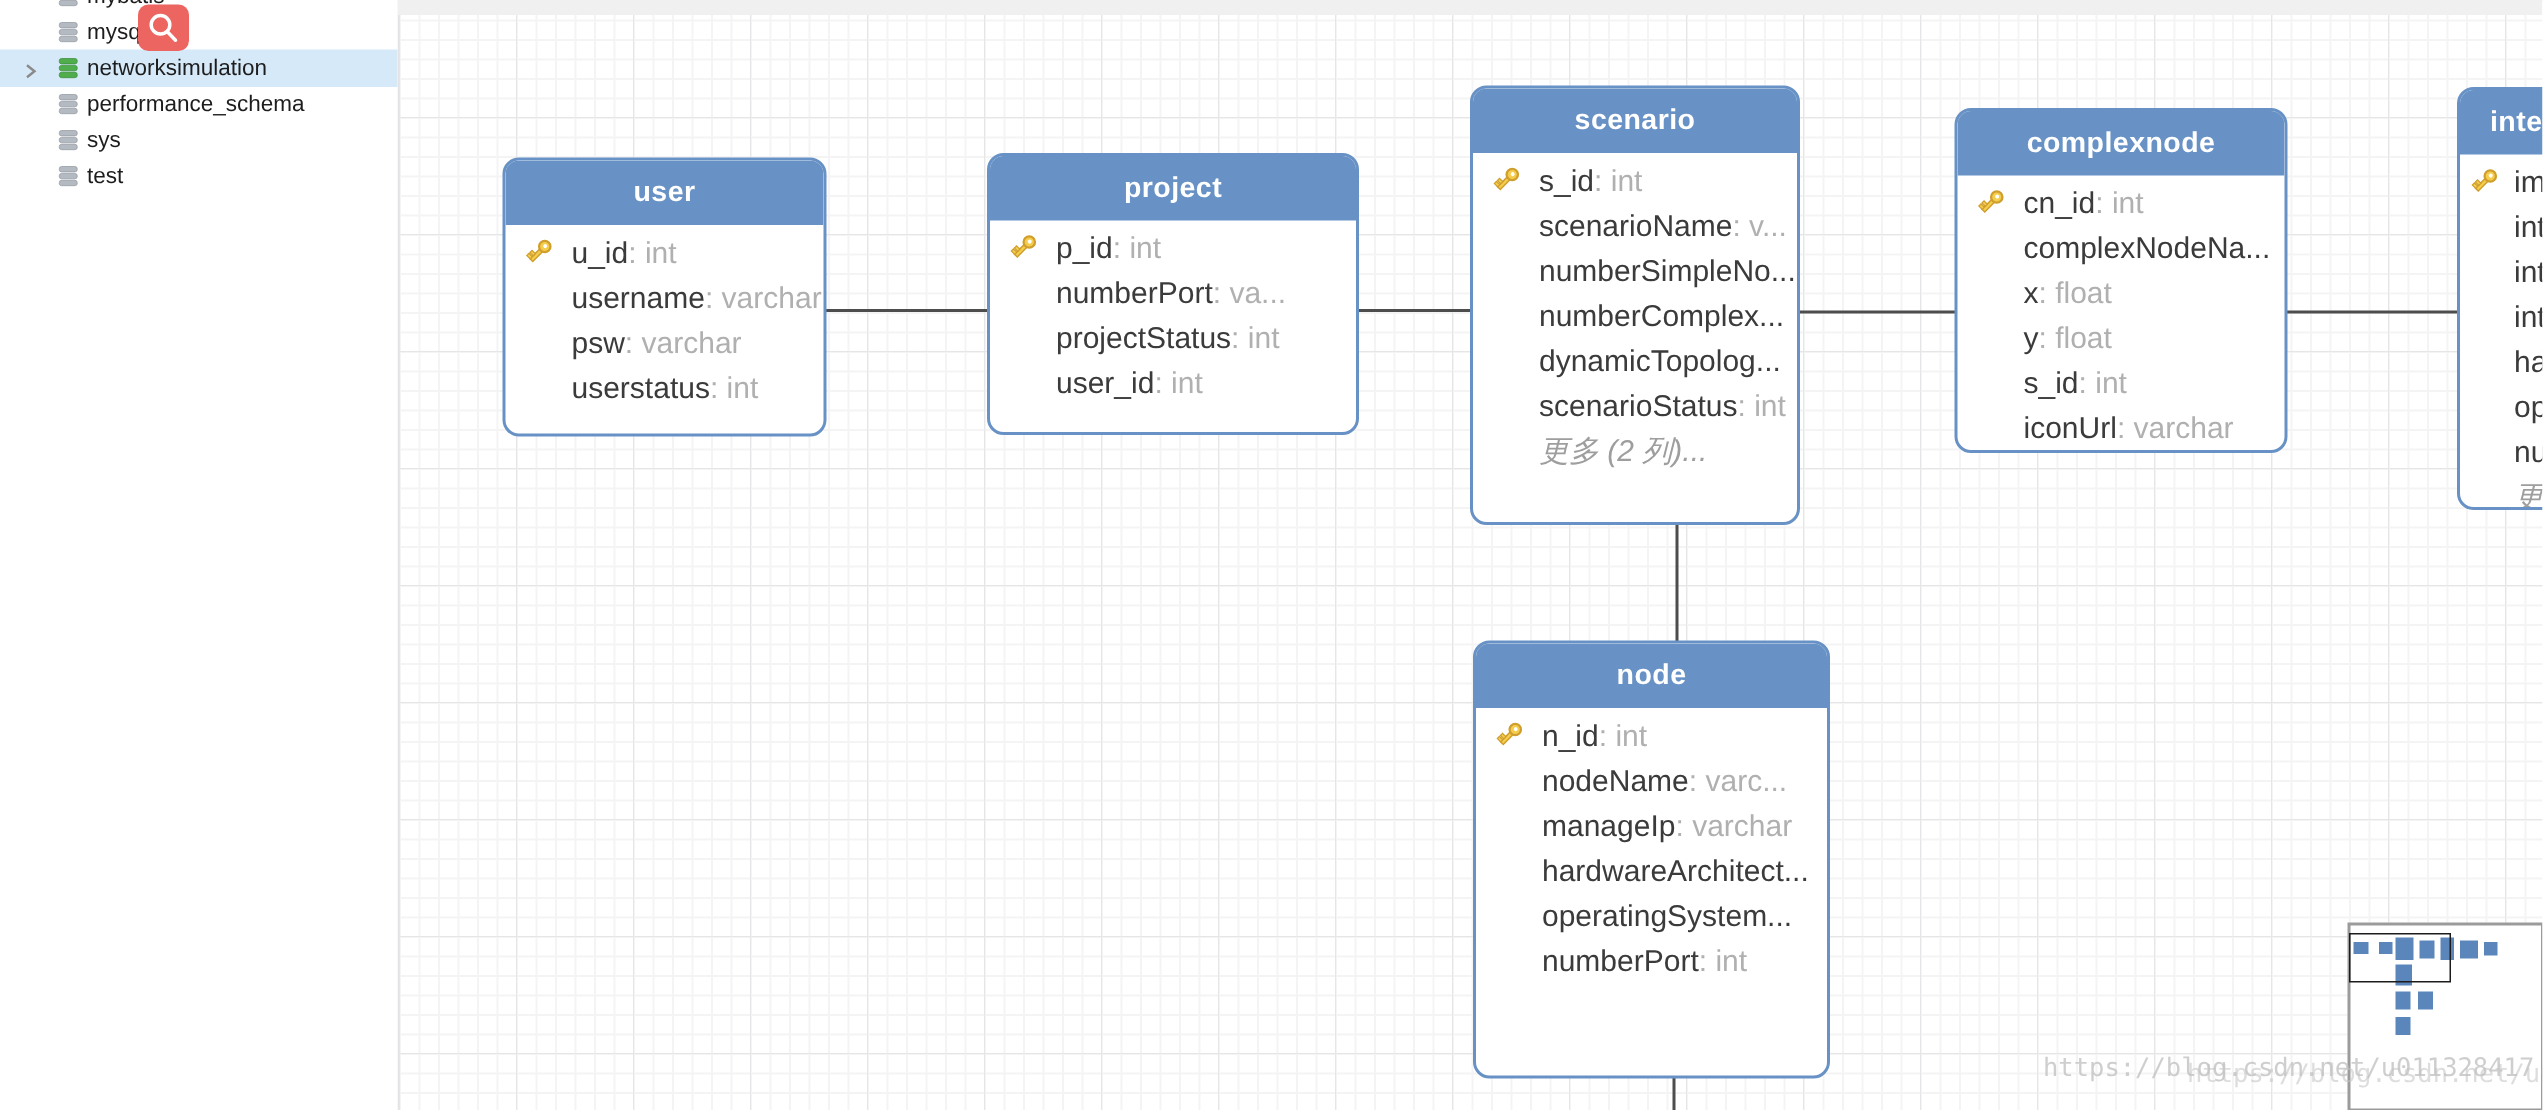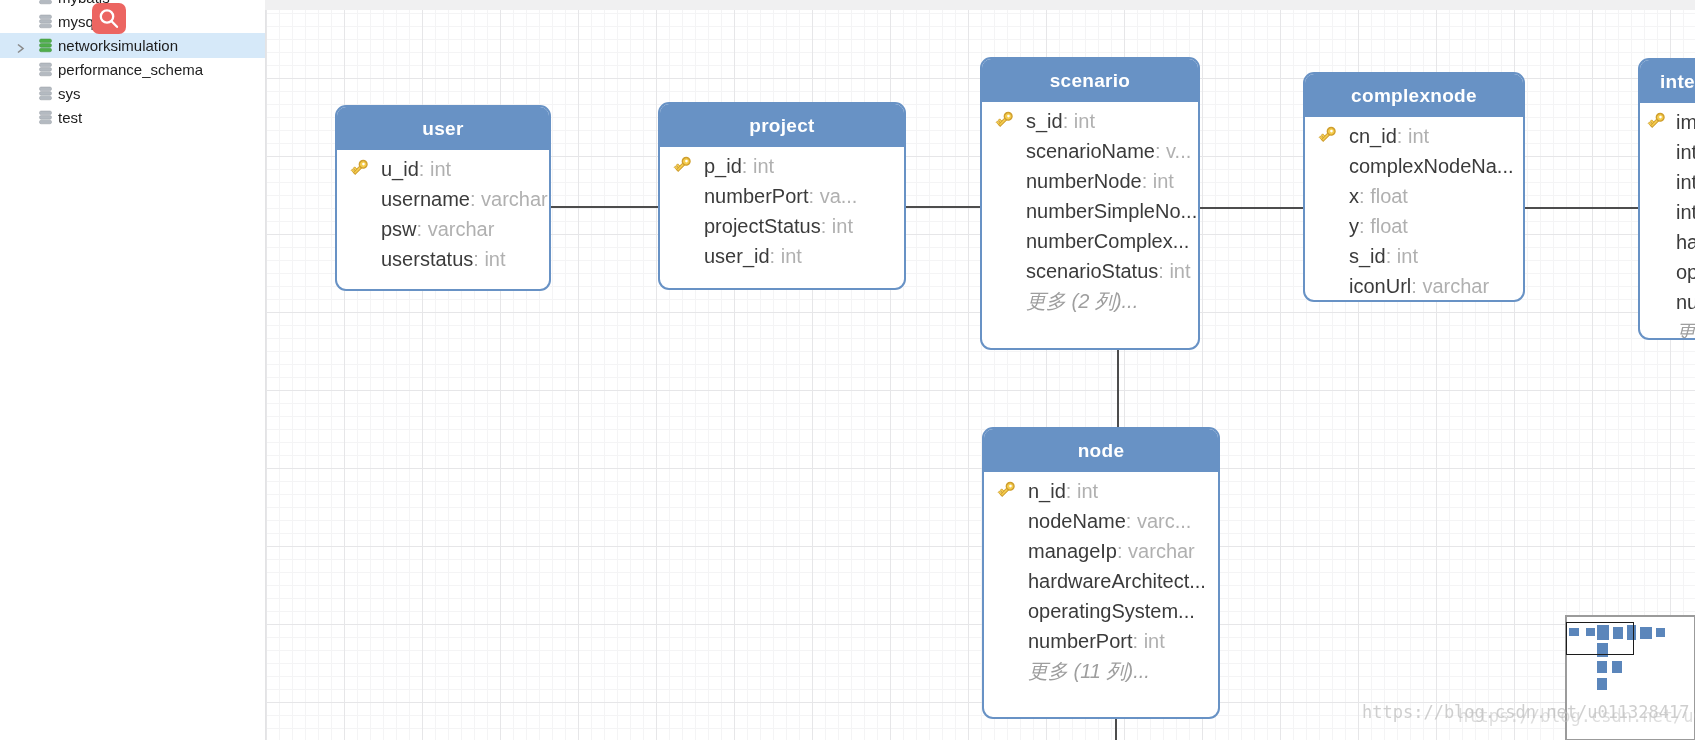--- a/index.html
+++ b/index.html
@@ -125,23 +125,23 @@
           <div class="col-row"><svg class="key-icon" width="23" height="22" viewBox="0 0 23 22">
               <g transform="rotate(45 11.5 10)">
                 <rect x="10.3" y="7.5" width="2.6" height="10" fill="#f5cd4d" stroke="#cf9e2d" stroke-width="1"></rect>
                 <rect x="7.3" y="12.6" width="3.2" height="2" fill="#f5cd4d" stroke="#cf9e2d" stroke-width="0.8"></rect>
                 <rect x="7.3" y="15.5" width="3.2" height="2" fill="#f5cd4d" stroke="#cf9e2d" stroke-width="0.8"></rect>
                 <circle cx="11.5" cy="4.8" r="3.8" fill="#f5cd4d" stroke="#cf9e2d" stroke-width="1.5"></circle>
                 <circle cx="11.5" cy="4.4" r="1.3" fill="#ffffff"></circle>
               </g>
             </svg><span class="col-name">s_id</span><span class="col-sep">: </span><span class="col-type">int</span></div>
           <div class="col-row"><span class="col-name">scenarioName</span><span class="col-sep">: </span><span class="col-type">v...</span></div>
-          <div class="col-row"><span class="col-name">numberNode</span><span class="col-sep">: </span><span class="col-type">int</span></div>
           <div class="col-row"><span class="col-name">numberSimpleNo...</span></div>
           <div class="col-row"><span class="col-name">numberComplex...</span></div>
+          <div class="col-row"><span class="col-name">dynamicTopolog...</span></div>
           <div class="col-row"><span class="col-name">scenarioStatus</span><span class="col-sep">: </span><span class="col-type">int</span></div>
           <div class="col-row more"><span class="col-name">更多 (2 列)...</span></div>
         </div>
       </div>
       <div class="table-card" style="left: 1303px; top: 72px; width: 222px; height: 230px;">
         <div class="table-header">complexnode</div>
         <div class="table-body">
           <div class="col-row"><svg class="key-icon" width="23" height="22" viewBox="0 0 23 22">
               <g transform="rotate(45 11.5 10)">
                 <rect x="10.3" y="7.5" width="2.6" height="10" fill="#f5cd4d" stroke="#cf9e2d" stroke-width="1"></rect>
@@ -168,21 +168,20 @@
                 <rect x="7.3" y="15.5" width="3.2" height="2" fill="#f5cd4d" stroke="#cf9e2d" stroke-width="0.8"></rect>
                 <circle cx="11.5" cy="4.8" r="3.8" fill="#f5cd4d" stroke="#cf9e2d" stroke-width="1.5"></circle>
                 <circle cx="11.5" cy="4.4" r="1.3" fill="#ffffff"></circle>
               </g>
             </svg><span class="col-name">n_id</span><span class="col-sep">: </span><span class="col-type">int</span></div>
           <div class="col-row"><span class="col-name">nodeName</span><span class="col-sep">: </span><span class="col-type">varc...</span></div>
           <div class="col-row"><span class="col-name">manageIp</span><span class="col-sep">: </span><span class="col-type">varchar</span></div>
           <div class="col-row"><span class="col-name">hardwareArchitect...</span></div>
           <div class="col-row"><span class="col-name">operatingSystem...</span></div>
           <div class="col-row"><span class="col-name">numberPort</span><span class="col-sep">: </span><span class="col-type">int</span></div>
-          <div class="col-row more"><span class="col-name">更多 (11 列)...</span></div>
         </div>
       </div>
       <div class="table-card clipped" style="left: 1638px; top: 58px; width: 220px; height: 282px;">
         <div class="table-header">inte</div>
         <div class="table-body">
           <div class="col-row"><svg class="key-icon" width="23" height="22" viewBox="0 0 23 22">
               <g transform="rotate(45 11.5 10)">
                 <rect x="10.3" y="7.5" width="2.6" height="10" fill="#f5cd4d" stroke="#cf9e2d" stroke-width="1"></rect>
                 <rect x="7.3" y="12.6" width="3.2" height="2" fill="#f5cd4d" stroke="#cf9e2d" stroke-width="0.8"></rect>
                 <rect x="7.3" y="15.5" width="3.2" height="2" fill="#f5cd4d" stroke="#cf9e2d" stroke-width="0.8"></rect>

